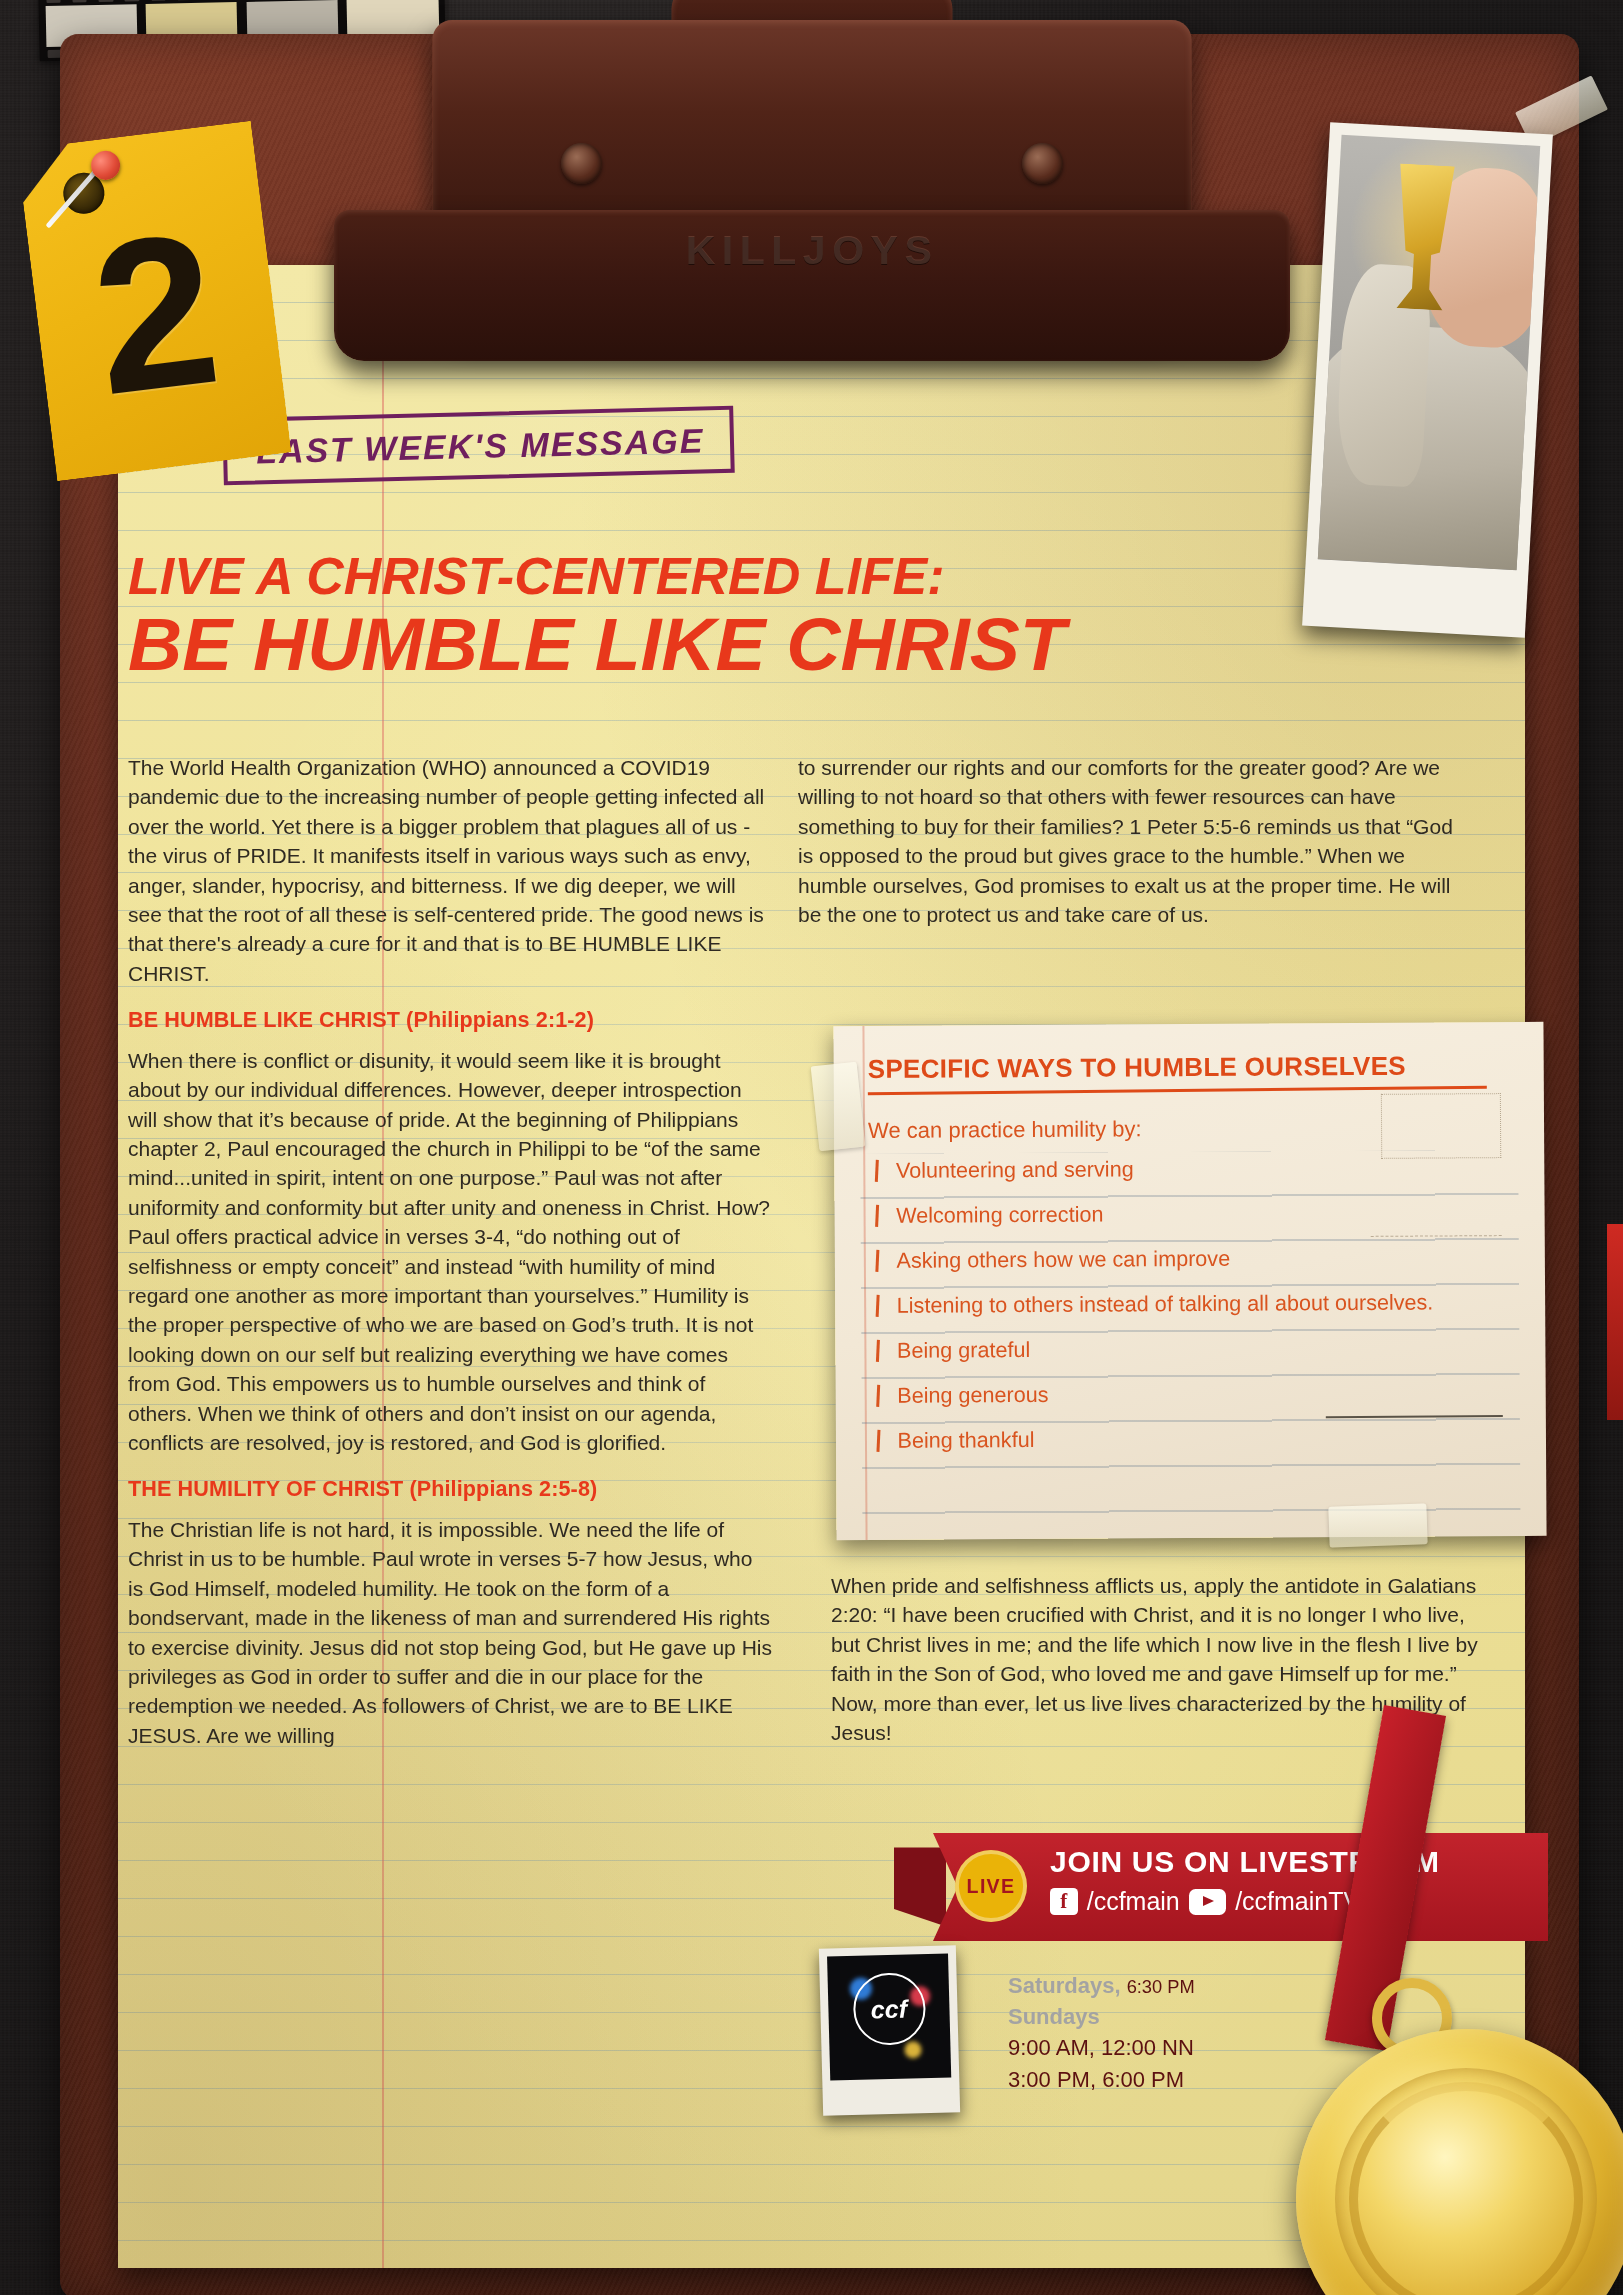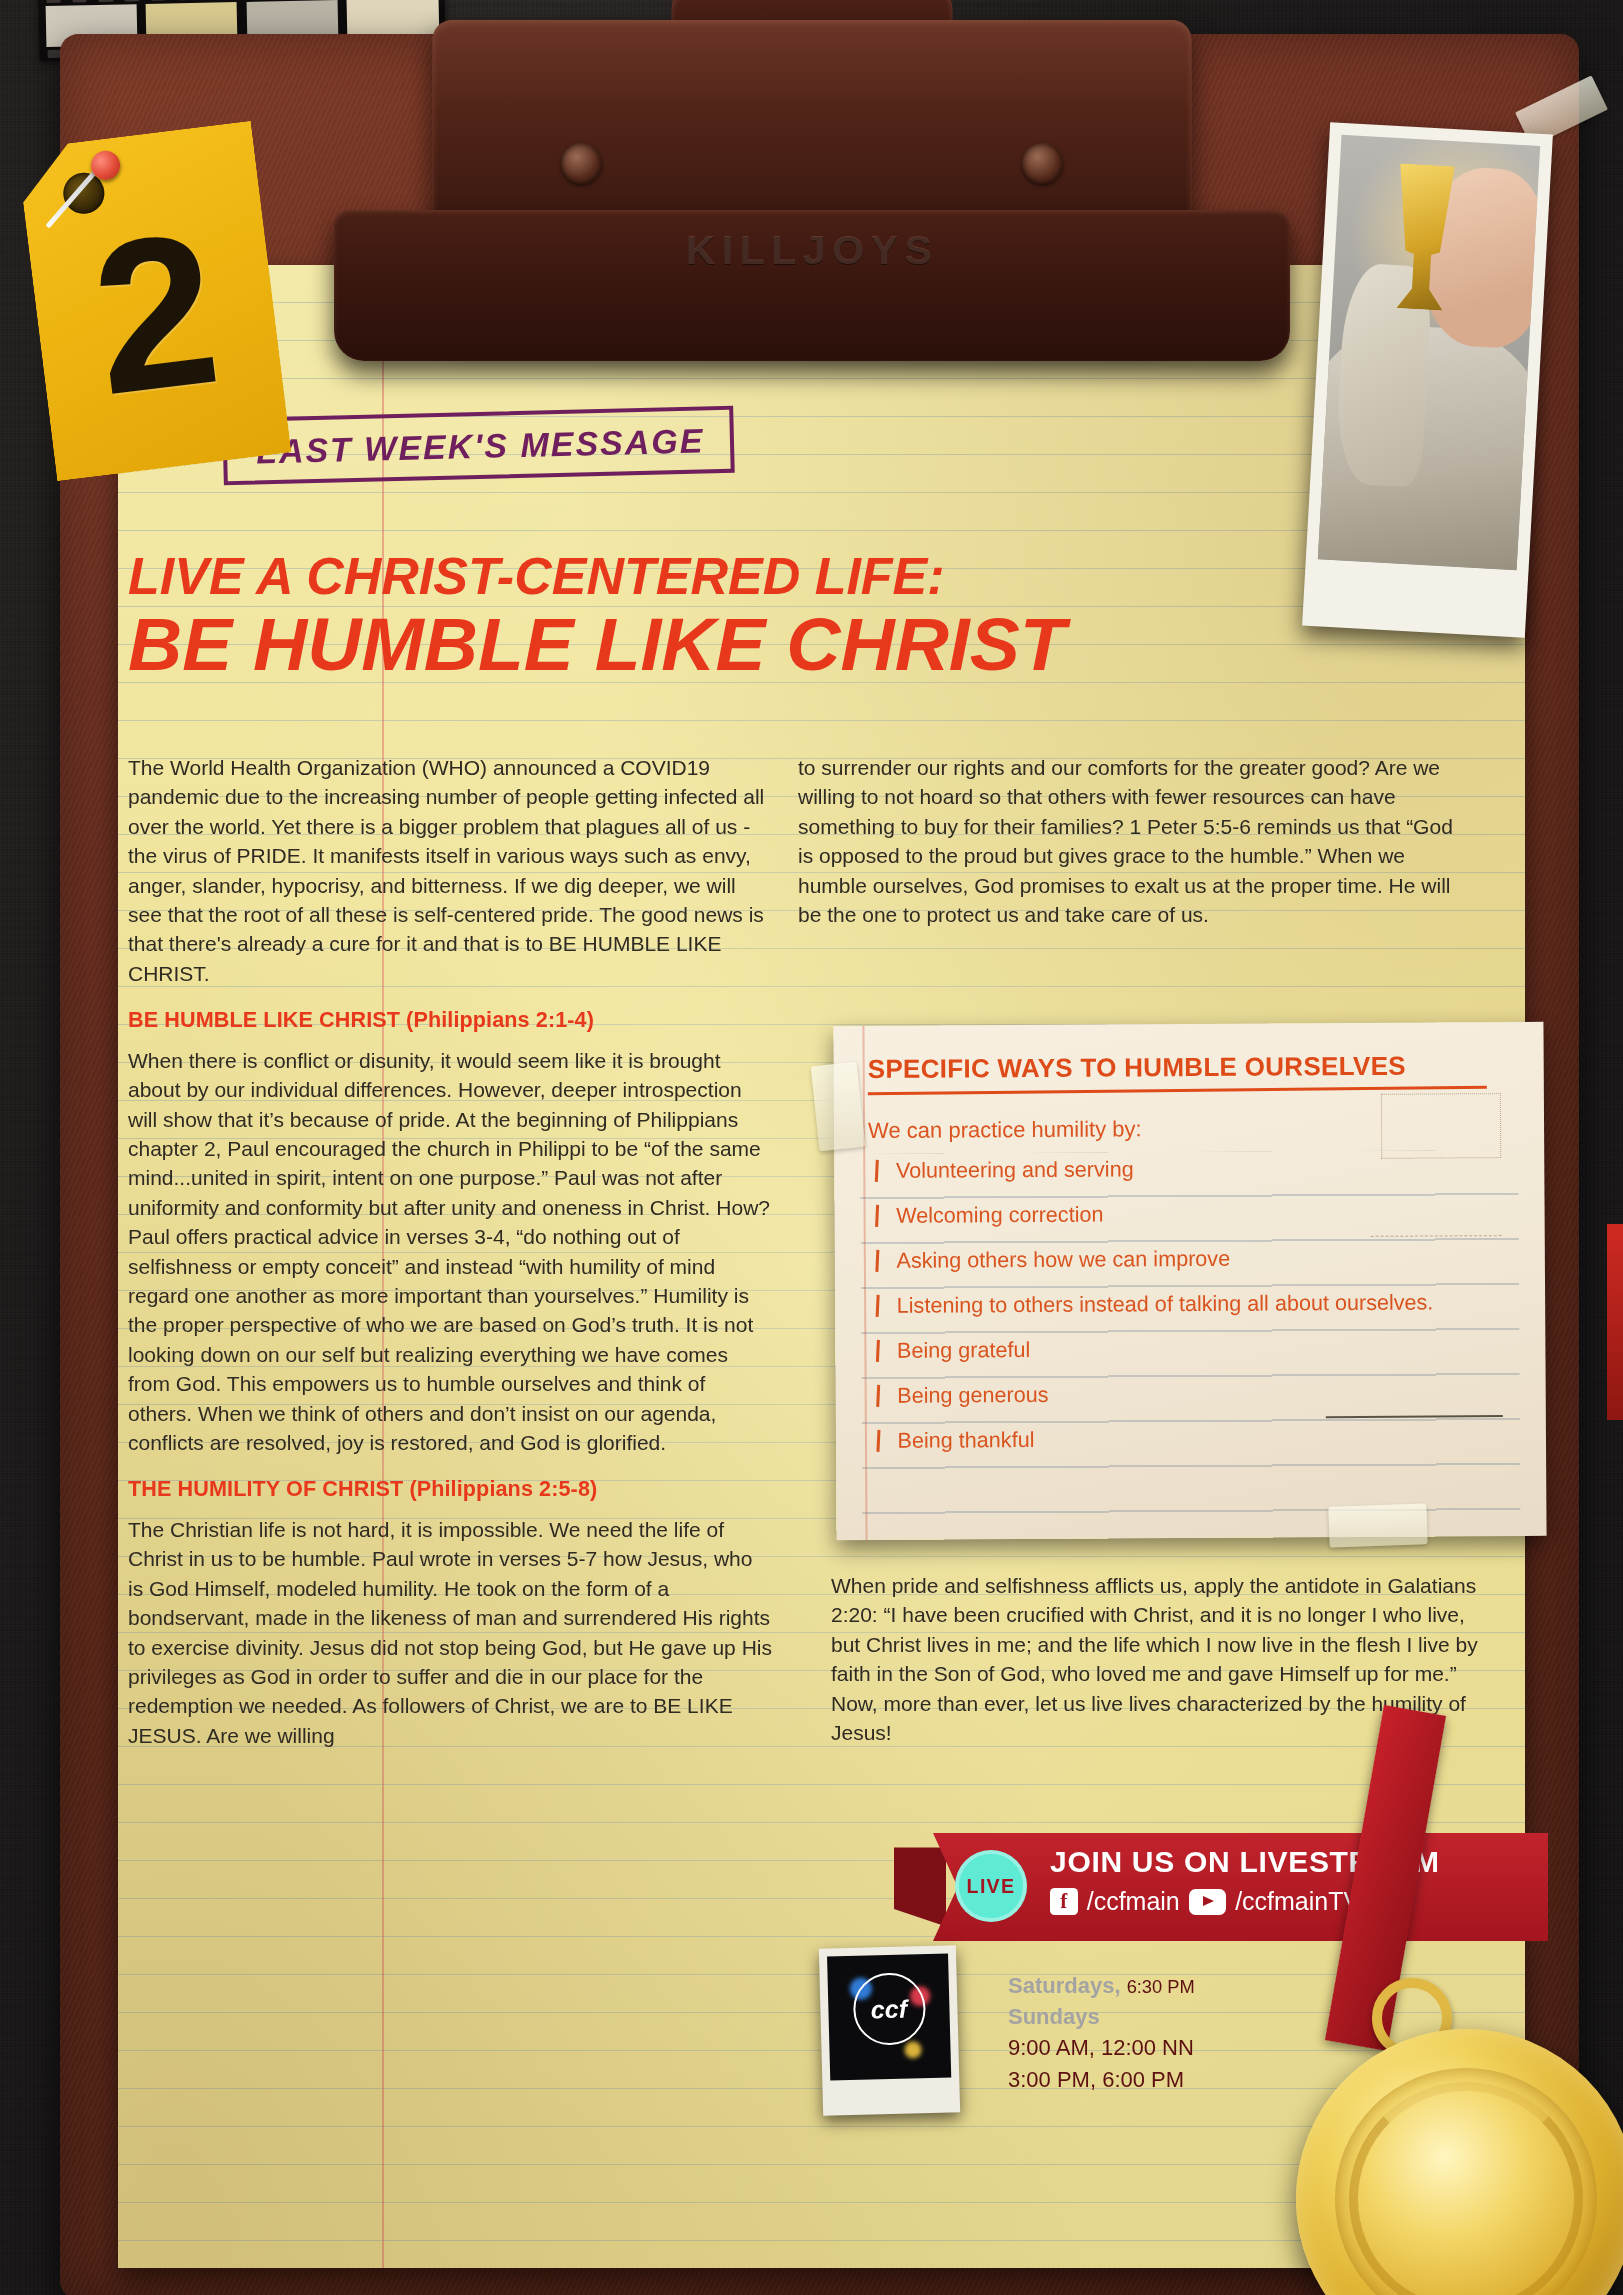--- a/index.html
+++ b/index.html
@@ -327,21 +327,21 @@
     clip-path: polygon(0% 0%, 100% 0%, 100% 100%, 0% 100%, 4% 50%);
     box-shadow: 0 6.5px 15.7px rgba(0,0,0,.5);
   }
   .banner .tailL{
     position:absolute; left:-39px; top:14.4px; width:52px; height:79px;
     background:#7d0f17;
     clip-path: polygon(0% 0%, 100% 0%, 100% 100%, 0% 78%);
   }
   .banner .livebadge{
     position:absolute; left:22px; top:17px; width:72px; height:72px; border-radius:50%;
-    background:#5eead4; box-shadow: inset 0 0 0 3.9px rgba(255,255,255,.35);
+    background:#eab308; box-shadow: inset 0 0 0 3.9px rgba(255,255,255,.35);
   }
   .banner .livebadge span{
     position:absolute; inset:0; display:flex; align-items:center; justify-content:center;
     font-weight:bold; font-size:19.6px; color:#a4151f; letter-spacing:1.3px;
   }
   .banner .btitle{
     position:absolute; left:117px; top:11.8px;
     font-weight:bold; font-size:30px; color:#ffffff; letter-spacing:0.7px; white-space:nowrap;
   }
   .banner .brow{
@@ -494,21 +494,21 @@
   <span>LAST WEEK'S MESSAGE</span>
 </div>
 
 <div class="headline">
   <div class="l1">LIVE A CHRIST-CENTERED LIFE:</div>
   <div class="l2">BE HUMBLE LIKE CHRIST</div>
 </div>
 
 <div class="col col-left">
   <p>The World Health Organization (WHO) announced a COVID19 pandemic due to the increasing number of people getting infected all over the world. Yet there is a bigger problem that plagues all of us - the virus of PRIDE. It manifests itself in various ways such as envy, anger, slander, hypocrisy, and bitterness. If we dig deeper, we will see that the root of all these is self-centered pride. The good news is that there's already a cure for it and that is to BE HUMBLE LIKE CHRIST.</p>
-  <h3>BE HUMBLE LIKE CHRIST (Philippians 2:1-4)</h3>
+  <h3>BE HUMBLE LIKE CHRIST (Philippians 2:1-2)</h3>
   <p>When there is conflict or disunity, it would seem like it is brought about by our individual differences. However, deeper introspection will show that it’s because of pride. At the beginning of Philippians chapter 2, Paul encouraged the church in Philippi to be “of the same mind...united in spirit, intent on one purpose.” Paul was not after uniformity and conformity but after unity and oneness in Christ. How? Paul offers practical advice in verses 3-4, “do nothing out of selfishness or empty conceit” and instead “with humility of mind regard one another as more important than yourselves.” Humility is the proper perspective of who we are based on God’s truth. It is not looking down on our self but realizing everything we have comes from God. This empowers us to humble ourselves and think of others. When we think of others and don’t insist on our agenda, conflicts are resolved, joy is restored, and God is glorified.</p>
   <h3>THE HUMILITY OF CHRIST (Philippians 2:5-8)</h3>
   <p>The Christian life is not hard, it is impossible. We need the life of Christ in us to be humble. Paul wrote in verses 5-7 how Jesus, who is God Himself, modeled humility. He took on the form of a bondservant, made in the likeness of man and surrendered His rights to exercise divinity. Jesus did not stop being God, but He gave up His privileges as God in order to suffer and die in our place for the redemption we needed. As followers of Christ, we are to BE LIKE JESUS. Are we willing</p>
 </div>
 
 <div class="col col-right">
   <p>to surrender our rights and our comforts for the greater good? Are we willing to not hoard so that others with fewer resources can have something to buy for their families?  1 Peter 5:5-6 reminds us that “God is opposed to the proud but gives grace to the humble.” When we humble ourselves, God promises to exalt us at the proper time. He will be the one to protect us and take care of us.</p>
 </div>
 
 <div class="tape t1"></div>

